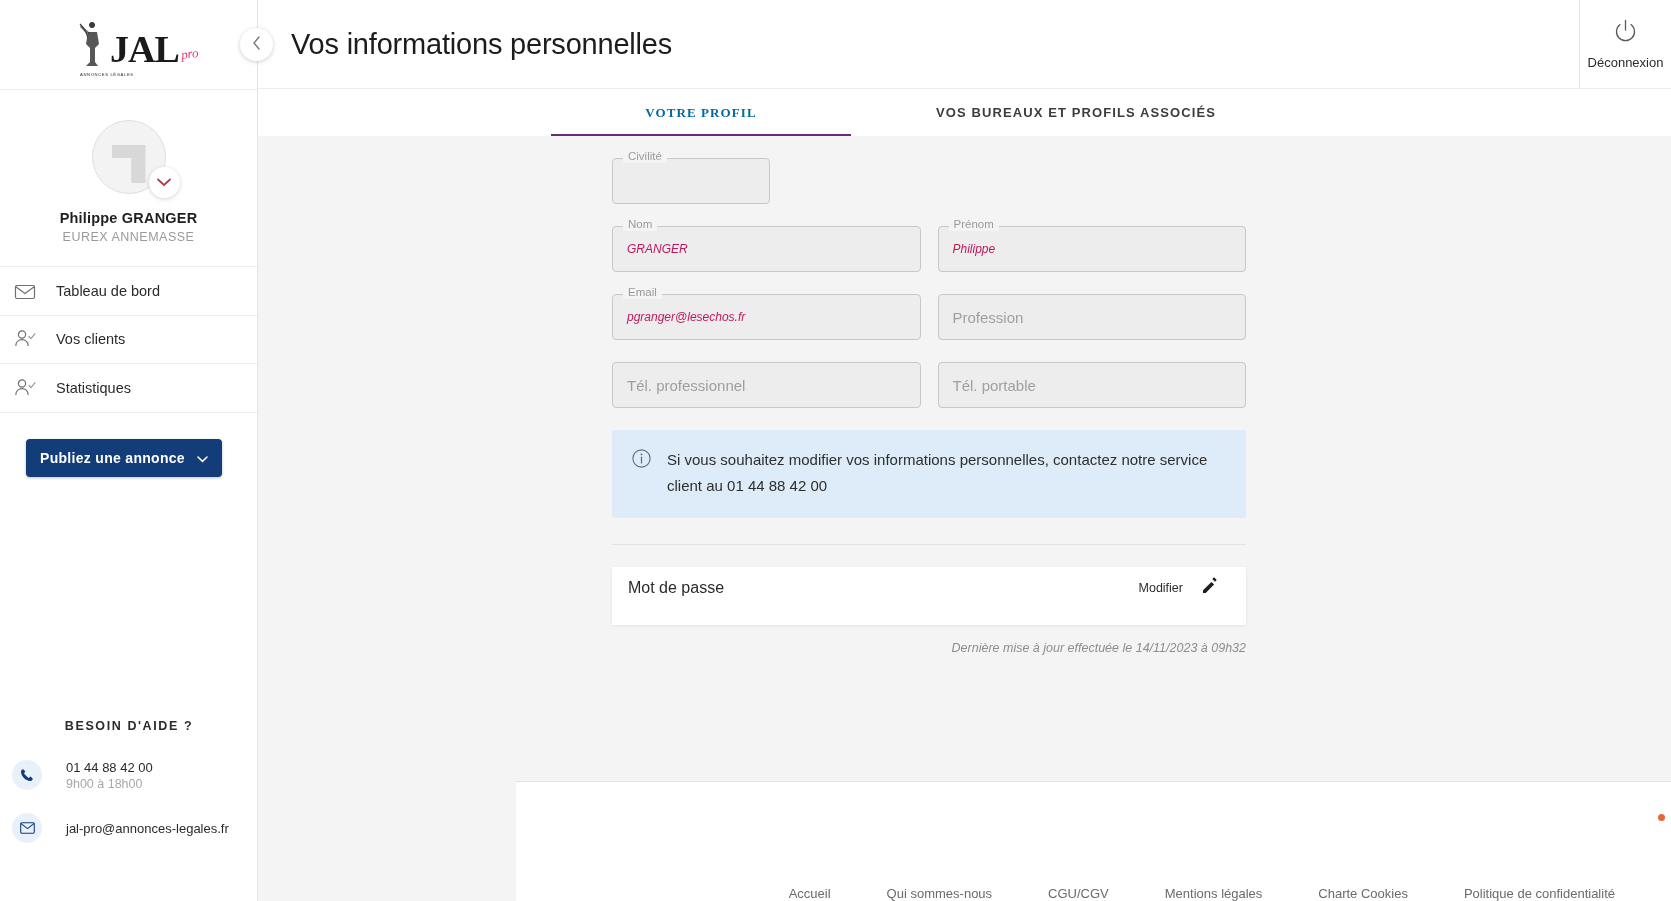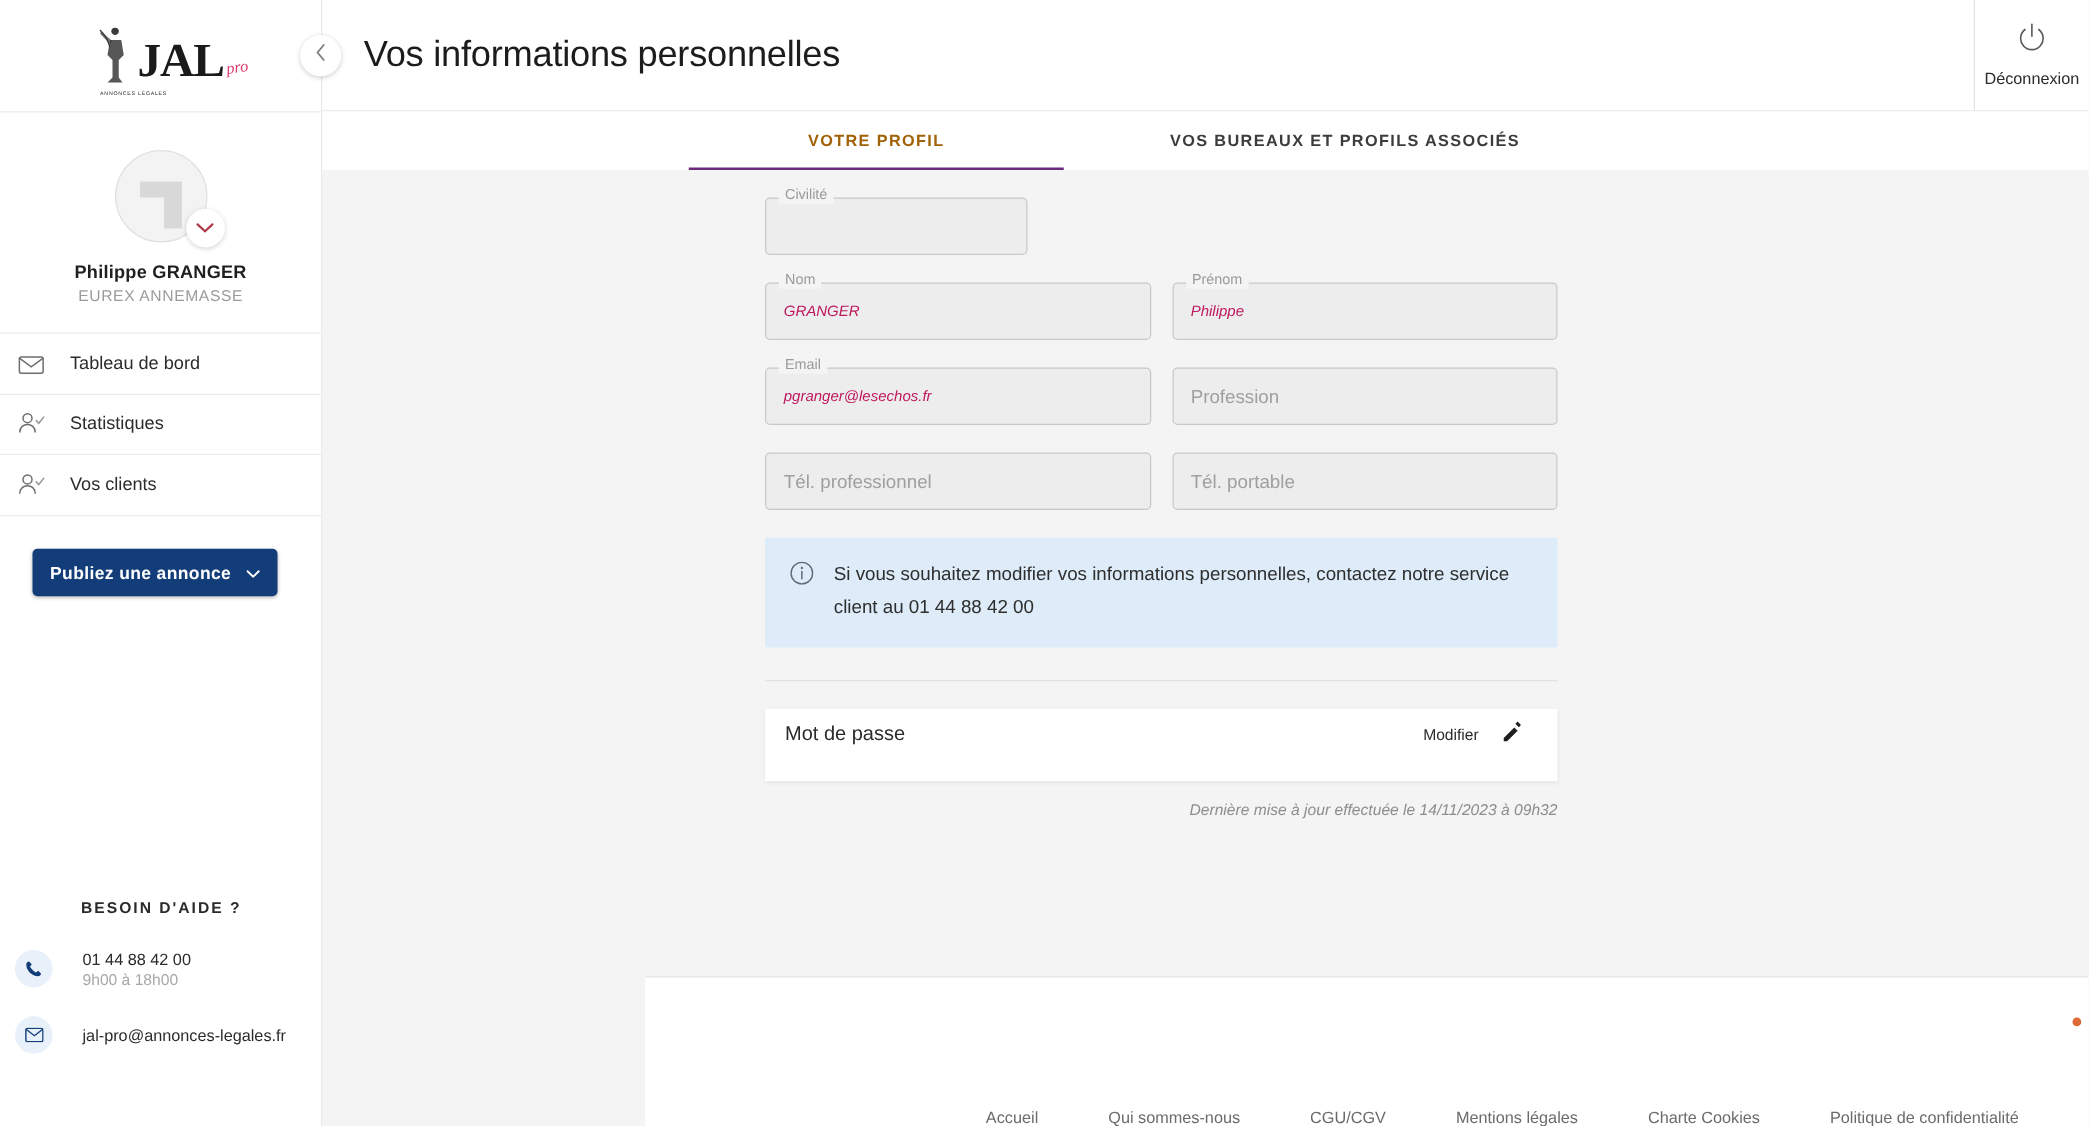--- a/index.html
+++ b/index.html
@@ -146,21 +146,21 @@
     border-top: 1px solid #ececec;
     display: flex; align-items: stretch;
     position: relative; flex: 0 0 48px;
   }
   .tab {
     display: flex; align-items: center; justify-content: center;
     font-size: 13px; font-weight: bold; letter-spacing: 1.1px;
     cursor: pointer; color: #3c3c3c;
     position: relative;
   }
-  .tab-1 { position:absolute; left: 293px; width: 300px; top:0; bottom:0; color: #a16207; }
+  .tab-1 { position:absolute; left: 293px; width: 300px; top:0; bottom:0; color: #0369a1; font-family: Liberation Serif, serif; }
   .tab-2 { position:absolute; left: 668px; width: 300px; top:0; bottom:0; }
   .tab-underline {
     position: absolute; left: 293px; bottom: 0; width: 300px; height: 2.5px;
     background: #6b2a7a;
   }
 
   .content { flex: 1; background: #f4f4f4; position: relative; overflow: hidden; }
 
   .form-area { position: absolute; left: 354px; top: 22px; width: 634px; }
 
@@ -176,21 +176,21 @@
   .field-value { font-size: 12px; color: #be185d; font-style: italic; }
   .field-placeholder { font-size: 15px; color: #9f9f9f; }
   .field-label {
     position: absolute; top: -8px; left: 10px;
     background: #f4f4f4; padding: 0 5px;
     font-size: 11.5px; color: #9a9a9a;
     line-height: 1;
   }
   .row { display: flex; gap: 17px; margin-bottom: 22px; }
   .col { flex: 1; }
-  .civilite { width: 210px; }
+  .civilite { width: 158px; }
 
   .alert {
     background: #ddecf8; border-radius: 2px;
     padding: 17px 20px 19px 20px;
     display: flex; gap: 16px; align-items: flex-start;
     margin-top: 4px;
   }
   .alert-icon { flex: 0 0 19px; margin-top: 2px; }
   .alert-text { font-size: 15px; color: #2e2e2e; line-height: 1.72; }
 
@@ -279,31 +279,31 @@
         <span class="nav-label">Tableau de bord</span>
       </div>
       <div class="nav-item">
         <span class="nav-icon">
           <svg width="22" height="20" viewBox="0 0 22 20">
             <circle cx="8" cy="5.5" r="3.6" stroke="#6e6e6e" stroke-width="1.2" fill="none"></circle>
             <path d="M1.8 17 C1.8 12.5 5 10.6 8 10.6 C11 10.6 14.2 12.5 14.2 17" stroke="#6e6e6e" stroke-width="1.2" fill="none"></path>
             <path d="M15 7.5 L17 9.6 L21 4.6" stroke="#9a9a9a" stroke-width="1.2" fill="none" stroke-linecap="round"></path>
           </svg>
         </span>
-        <span class="nav-label">Statistiques</span>
+        <span class="nav-label">Vos clients</span>
       </div>
       <div class="nav-item">
         <span class="nav-icon">
           <svg width="22" height="20" viewBox="0 0 22 20">
             <circle cx="8" cy="5.5" r="3.6" stroke="#6e6e6e" stroke-width="1.2" fill="none"></circle>
             <path d="M1.8 17 C1.8 12.5 5 10.6 8 10.6 C11 10.6 14.2 12.5 14.2 17" stroke="#6e6e6e" stroke-width="1.2" fill="none"></path>
             <path d="M15 7.5 L17 9.6 L21 4.6" stroke="#9a9a9a" stroke-width="1.2" fill="none" stroke-linecap="round"></path>
           </svg>
         </span>
-        <span class="nav-label">Vos clients</span>
+        <span class="nav-label">Statistiques</span>
       </div>
     </nav>
 
     <div class="publish-wrap">
       <button class="publish-btn">
         <span>Publiez une annonce</span>
         <span>
           <svg width="11" height="7" viewBox="0 0 11 7">
               <path d="M1 1 L5.5 5.4 L10 1" stroke="#ffffff" stroke-width="1.5" fill="none" stroke-linecap="round"></path>
             </svg>

